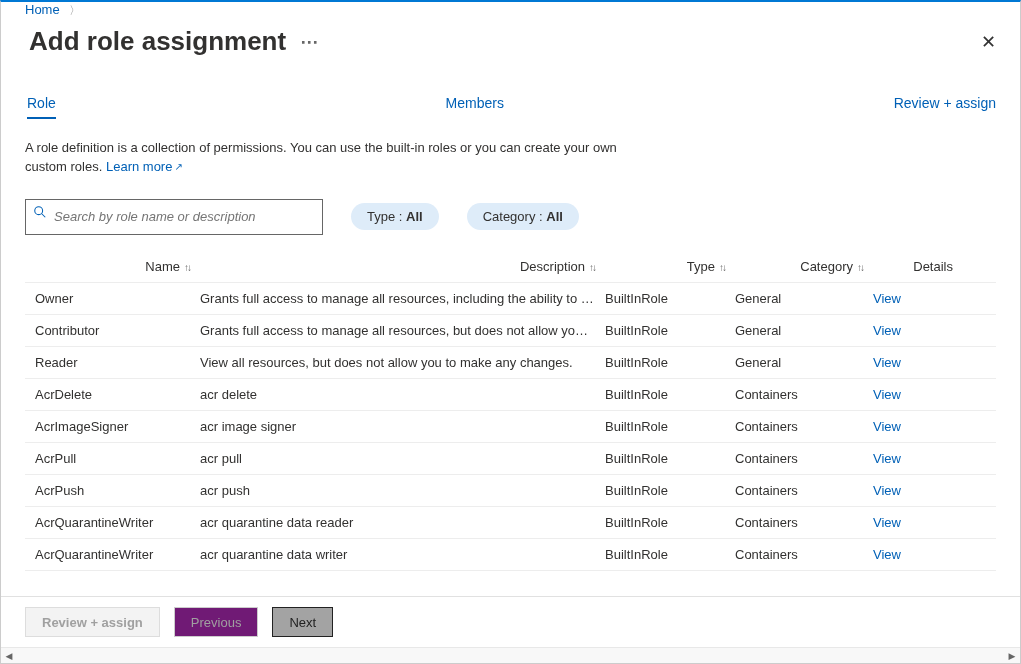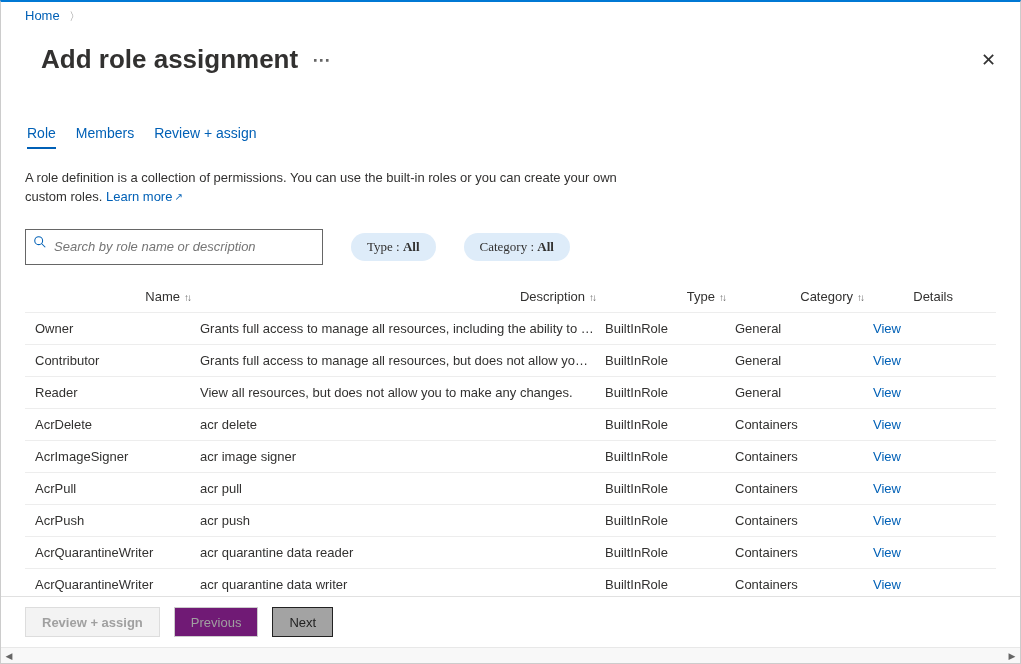--- a/index.html
+++ b/index.html
@@ -15,42 +15,42 @@
     width: 1021px;
     height: 664px;
     border: 1px solid #ccc;
     border-top: 2px solid #0078d4;
     position: relative;
     display: flex;
     flex-direction: column;
     overflow: hidden;
   }
   .breadcrumb {
-    padding: 6px 24px 0 24px;
+    padding: 0 24px 0 24px;
     font-size: 13px;
   }
   .breadcrumb a {
     color: #0060b6;
     text-decoration: none;
   }
   .breadcrumb .chev {
     color: #888;
     margin-left: 6px;
     font-size: 11px;
   }
   .header-row {
     display: flex;
     align-items: center;
     justify-content: space-between;
     padding: 4px 24px 0 24px;
   }
   .page-title {
     font-size: 26px;
     font-weight: 600;
-    margin: 16px;
+    margin: 4px;
     display: flex;
     align-items: center;
     gap: 14px;
   }
   .more-dots {
     color: #666;
     font-size: 18px;
     line-height: 1;
     letter-spacing: 1px;
   }
@@ -65,20 +65,21 @@
     flex: 1 1 auto;
     overflow-y: scroll;
     padding: 0 24px;
   }
   .tabs {
     display: flex;
     gap: 20px;
     margin-top: 34px;
     border-bottom: none;
     padding-left: 2px;
+    justify-content: space-between;
   }
   .tab {
     color: #0060b6;
     font-size: 14px;
     padding-bottom: 6px;
     cursor: pointer;
     border-bottom: 2px solid transparent;
   }
   .tab.active {
     border-bottom: 2px solid #0060b6;
@@ -127,21 +128,20 @@
     width: 14px; height: 14px;
     pointer-events: none;
   }
   .pill {
     background: #deecf9;
     border-radius: 18px;
     padding: 6px 16px;
     font-size: 13px;
     cursor: pointer;
     white-space: nowrap;
-    font-family: Liberation Serif, serif;
   }
   .pill .bold { font-weight: 700; }
   .table {
     margin-top: 18px;
     width: 100%;
   }
   .thead, .trow {
     display: grid;
     grid-template-columns: 165px 405px 130px 138px 90px;
     align-items: center;

